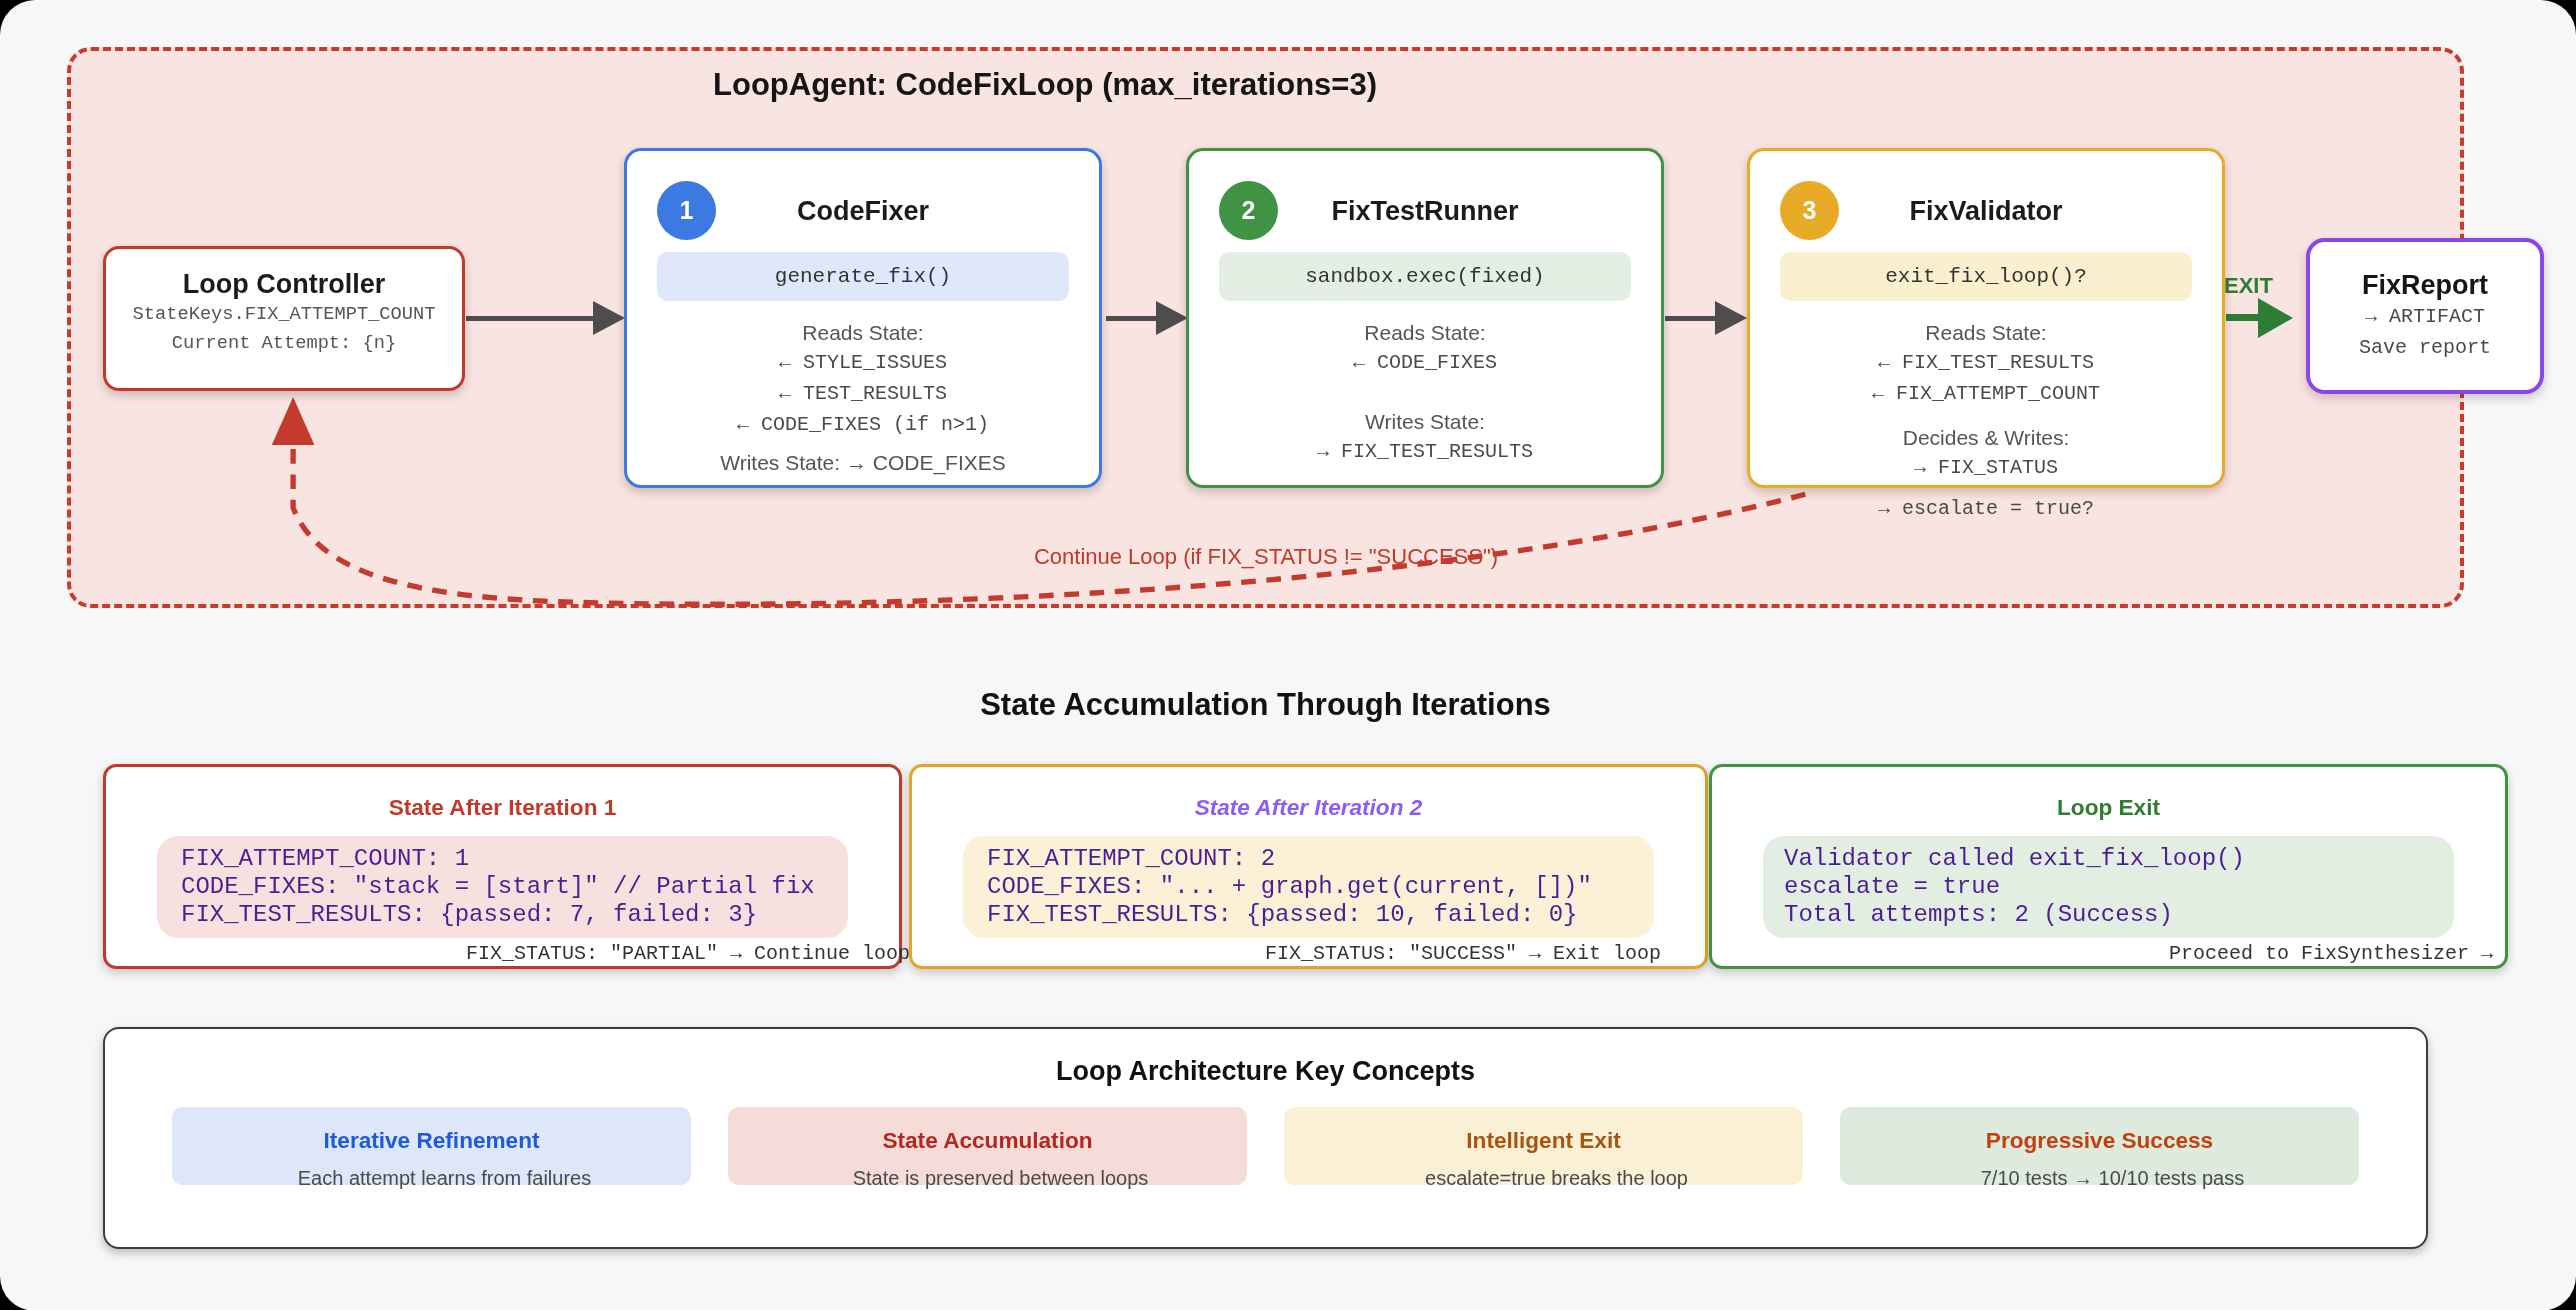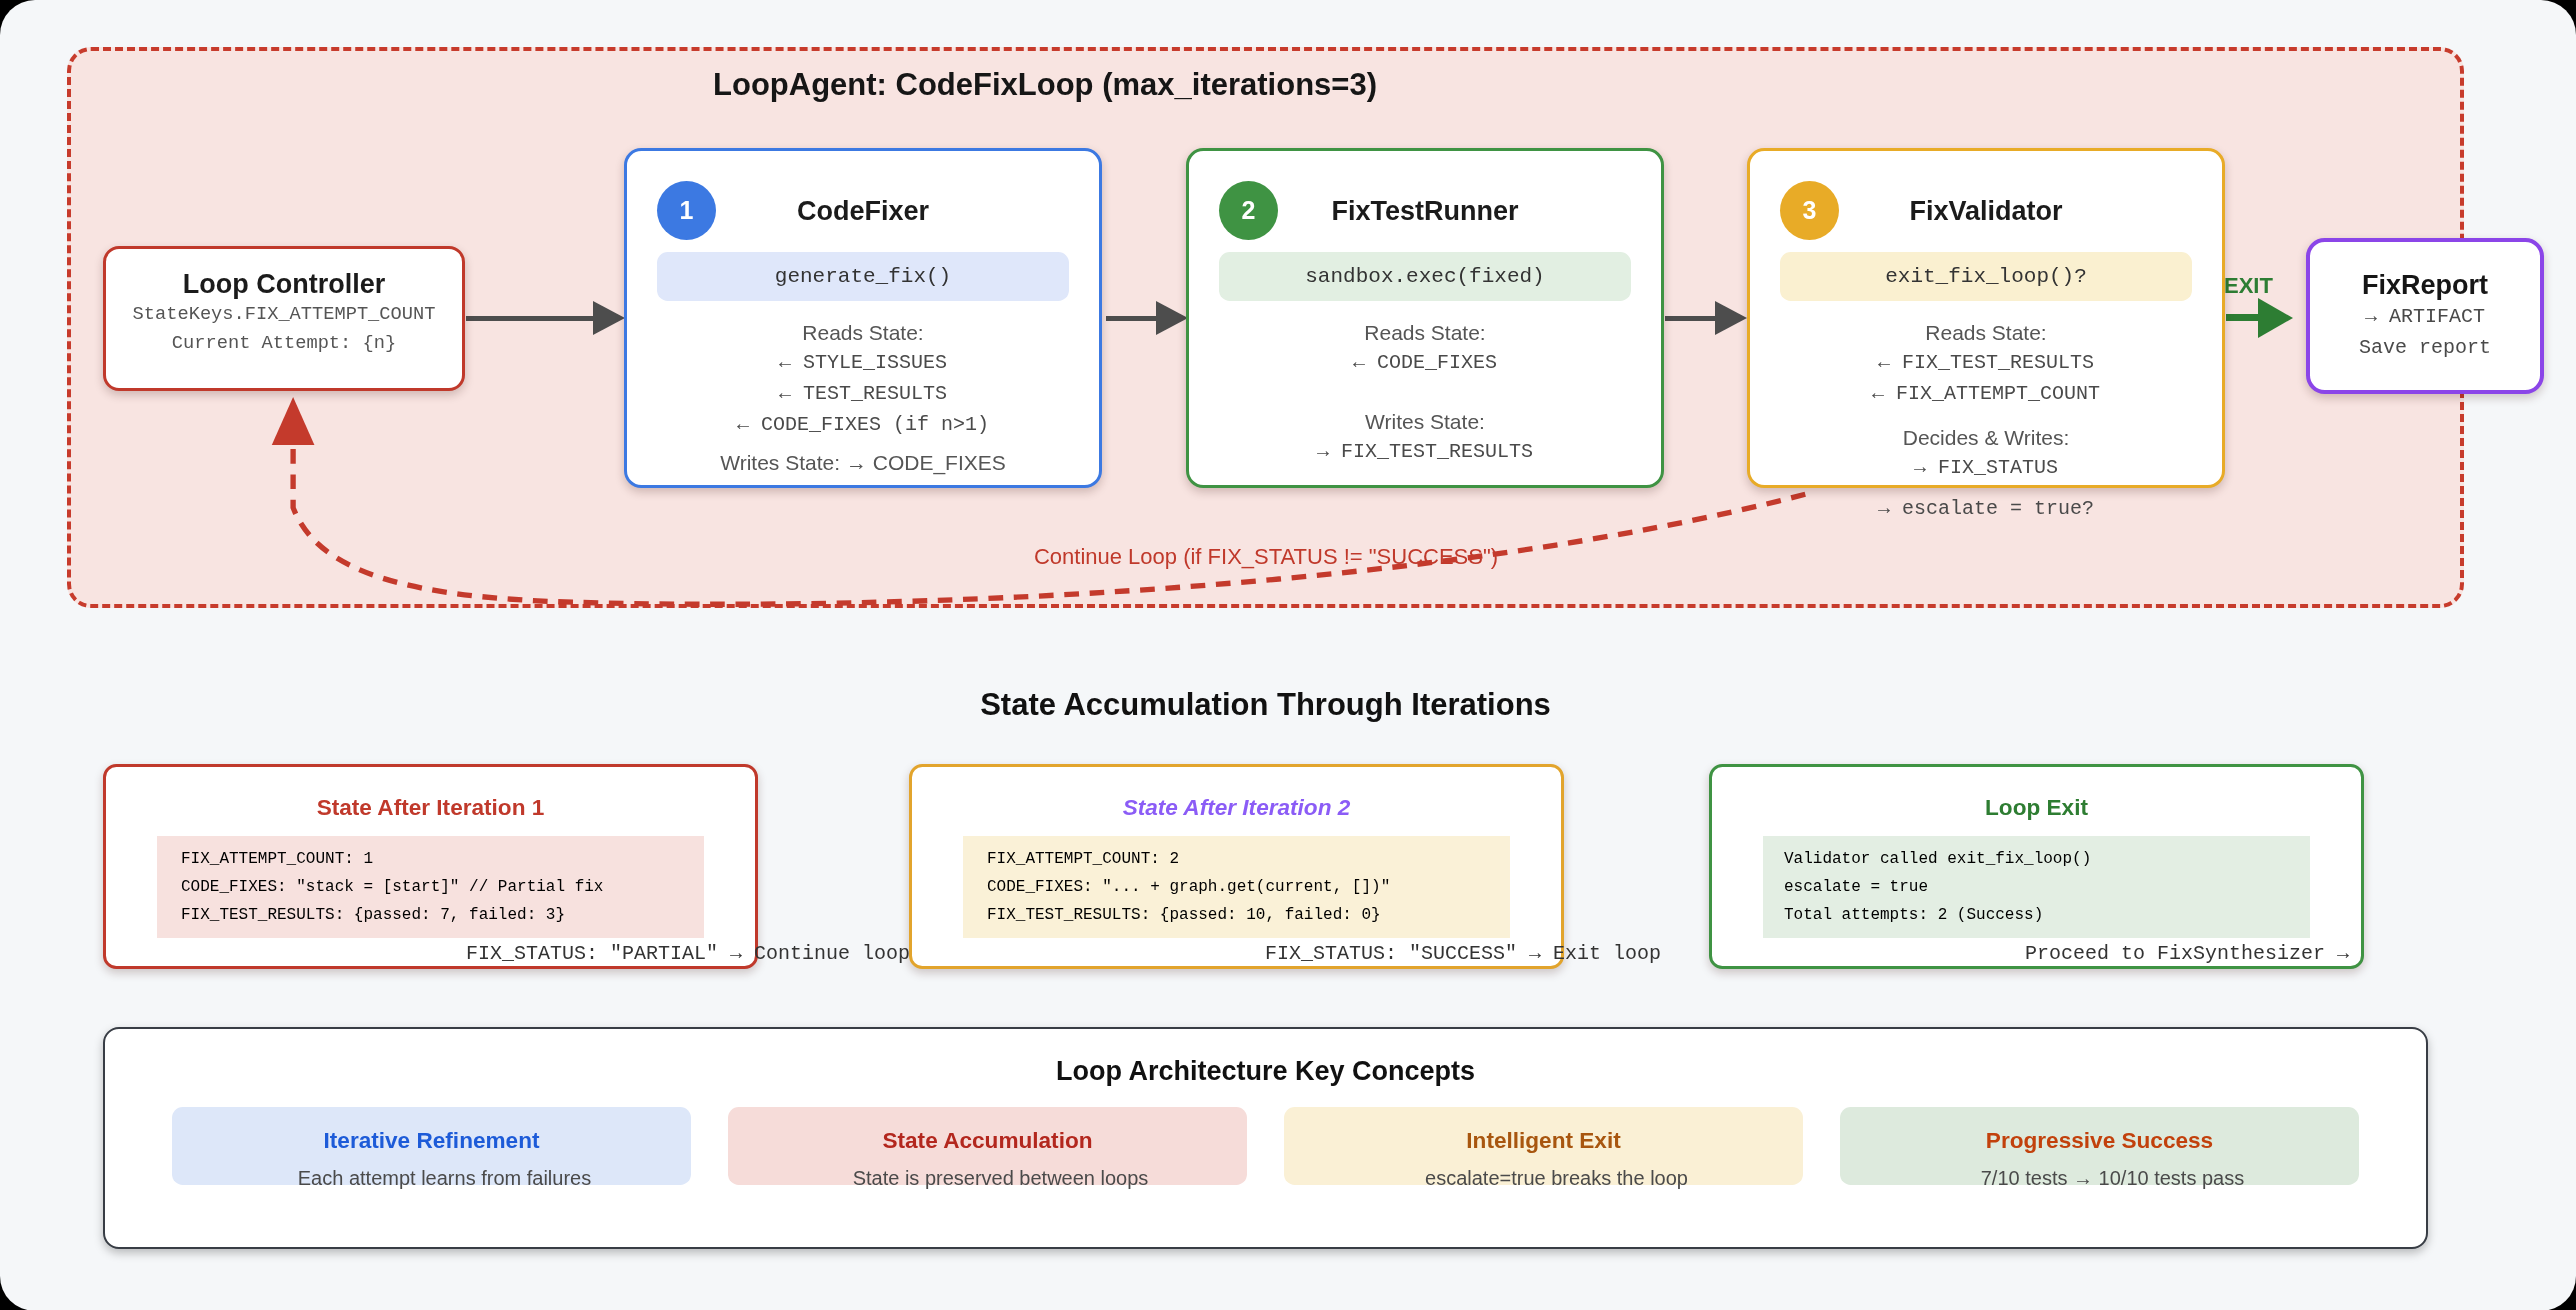--- a/index.html
+++ b/index.html
@@ -49,24 +49,24 @@
     border-top:20px solid transparent;border-bottom:20px solid transparent;border-left:35px solid #2d7d33;}
   .exit-label{position:absolute;left:2224px;top:273px;font-size:22px;font-weight:600;color:#2d7d33;}
 
   .continue-label{position:absolute;left:933px;top:544px;width:666px;text-align:center;
     font-size:22px;color:#c0392b;}
   .return-svg{position:absolute;left:0;top:0;pointer-events:none;}
 
   
   .section-heading{position:absolute;left:67px;top:687px;width:2397px;text-align:center;
     font-size:31px;font-weight:bold;color:#111;}
-  .iter-box{top:764px;width:655px;height:205px;border-radius:13.3px;border:3.3px solid;}
+  .iter-box{top:764px;width:799px;height:205px;border-radius:13.3px;border:3.3px solid;}
   .iter-title{margin-top:28px;text-align:center;font-size:22.6px;font-weight:bold;}
-  .code-block{margin:14.7px 51px 0;padding:9.3px 24px;border-radius:0;
-    font-size:16px;line-height:28px;color:#000000;white-space:nowrap;overflow:visible;}
+  .code-block{margin:14.7px 51px 0;padding:9.3px 24px;border-radius:21px;
+    font-size:24px;line-height:28px;color:#4c1d95;white-space:nowrap;overflow:visible;}
   .iter-overflow{position:absolute;top:175px;font-size:20px;color:#333;white-space:nowrap;}
 
   
   .concepts{position:absolute;left:103px;top:1027px;width:2325px;height:222px;background:#fff;
     border:2.7px solid #383d45;border-radius:16px;box-sizing:border-box;
     box-shadow:0 4px 9.3px rgba(0,0,0,.25);}
   .concepts-title{margin-top:27px;text-align:center;font-size:27px;font-weight:bold;color:#111;}
   .cards{display:flex;gap:37px;padding:20px 67px 0;}
   .card{flex:1;height:78px;border-radius:10.7px;text-align:center;}
   .card-title{margin-top:21px;font-size:22.6px;font-weight:bold;}

